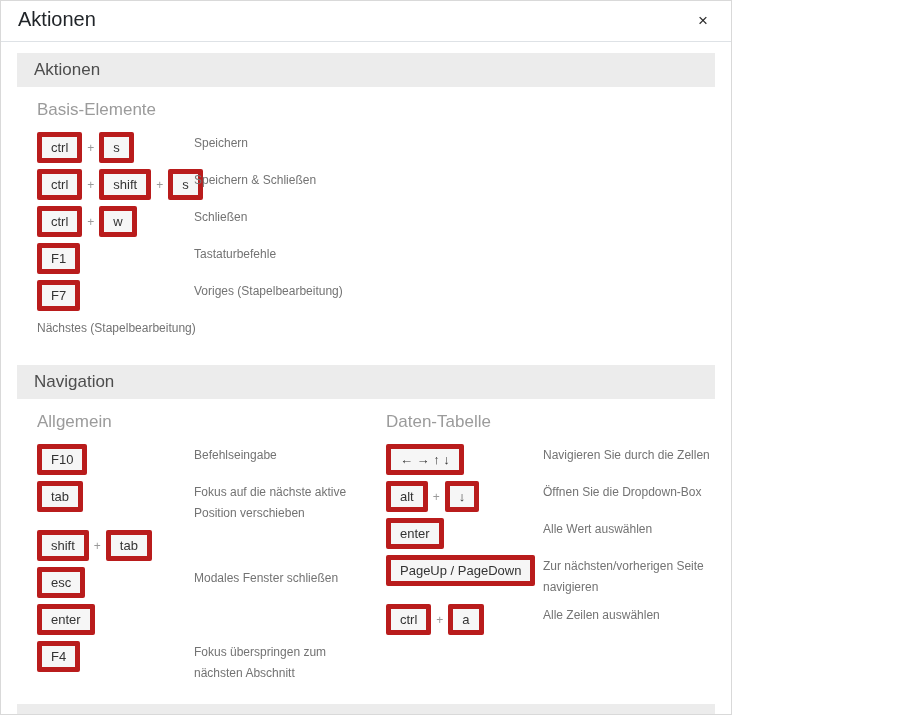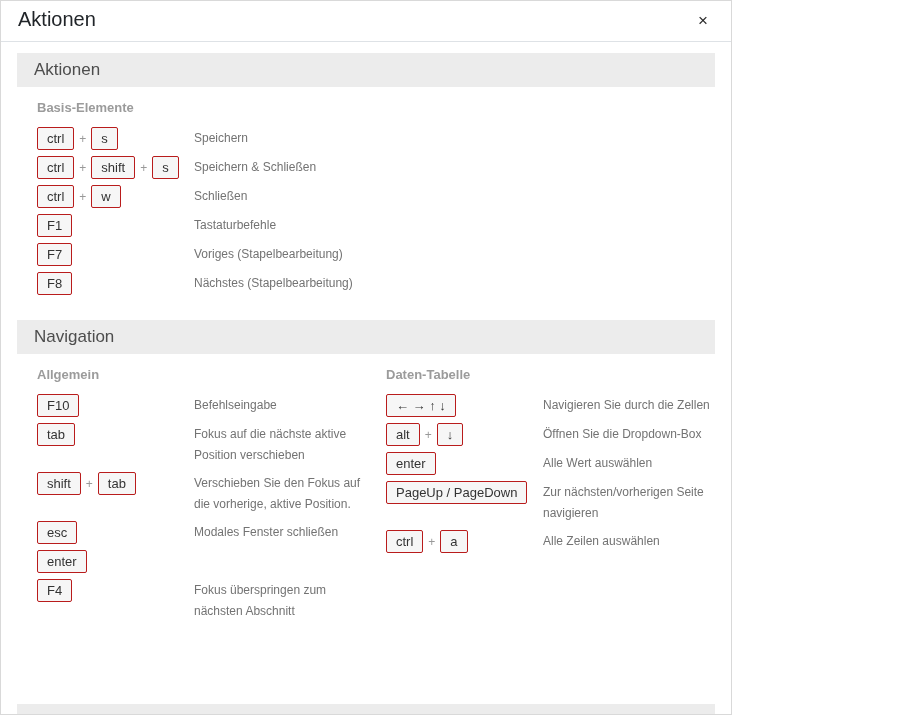--- a/index.html
+++ b/index.html
@@ -57,42 +57,42 @@
     align-items: center;
     font-size: 17px;
     color: #4d4d4d;
   }
   .groups { display: flex; }
   .group {
     width: 50%;
     padding-left: 20px;
   }
   .group-title {
-    font-size: 13px;
-    font-weight: 700;
+    font-size: 17px;
+    font-weight: 400;
     color: #9b9b9b;
     margin: 13px 0 12px 0;
   }
   .shortcut-row {
     display: flex;
     align-items: flex-start;
     margin-bottom: 6px;
     min-height: 23px;
   }
   .keys {
     width: 157px;
     flex-shrink: 0;
     display: flex;
     align-items: center;
     flex-wrap: nowrap;
   }
   .kbd {
     display: inline-block;
     background: #f6f6f6;
-    border: 1px solid #b91c1c;
+    border: 5px solid #b91c1c;
     border-radius: 2px;
     padding: 2px 9px;
     font-size: 13px;
     line-height: 17px;
     color: #333;
     white-space: nowrap;
   }
   .plus {
     color: #999;
     font-size: 12px;
@@ -161,23 +161,20 @@
                 </div>
                 <div class="desc">Tastaturbefehle</div>
               </div>
               <div class="shortcut-row">
                 <div class="keys">
                   <span class="kbd">F7</span>
                 </div>
                 <div class="desc">Voriges (Stapelbearbeitung)</div>
               </div>
               <div class="shortcut-row">
-                <div class="keys">
-                  <span class="kbd">F8</span>
-                </div>
                 <div class="desc">Nächstes (Stapelbearbeitung)</div>
               </div>
             </div>
           </div>
         </section>
         <section class="section">
           <div class="section-bar">Navigation</div>
           <div class="groups">
             <div class="group">
               <h3 class="group-title">Allgemein</h3>
@@ -192,21 +189,20 @@
                   <span class="kbd">tab</span>
                 </div>
                 <div class="desc">Fokus auf die nächste aktive Position verschieben</div>
               </div>
               <div class="shortcut-row">
                 <div class="keys">
                   <span class="kbd">shift</span>
                   <span class="plus">+</span>
                   <span class="kbd">tab</span>
                 </div>
-                <div class="desc">Verschieben Sie den Fokus auf die vorherige, aktive Position.</div>
               </div>
               <div class="shortcut-row">
                 <div class="keys">
                   <span class="kbd">esc</span>
                 </div>
                 <div class="desc">Modales Fenster schließen</div>
               </div>
               <div class="shortcut-row">
                 <div class="keys">
                   <span class="kbd">enter</span>

